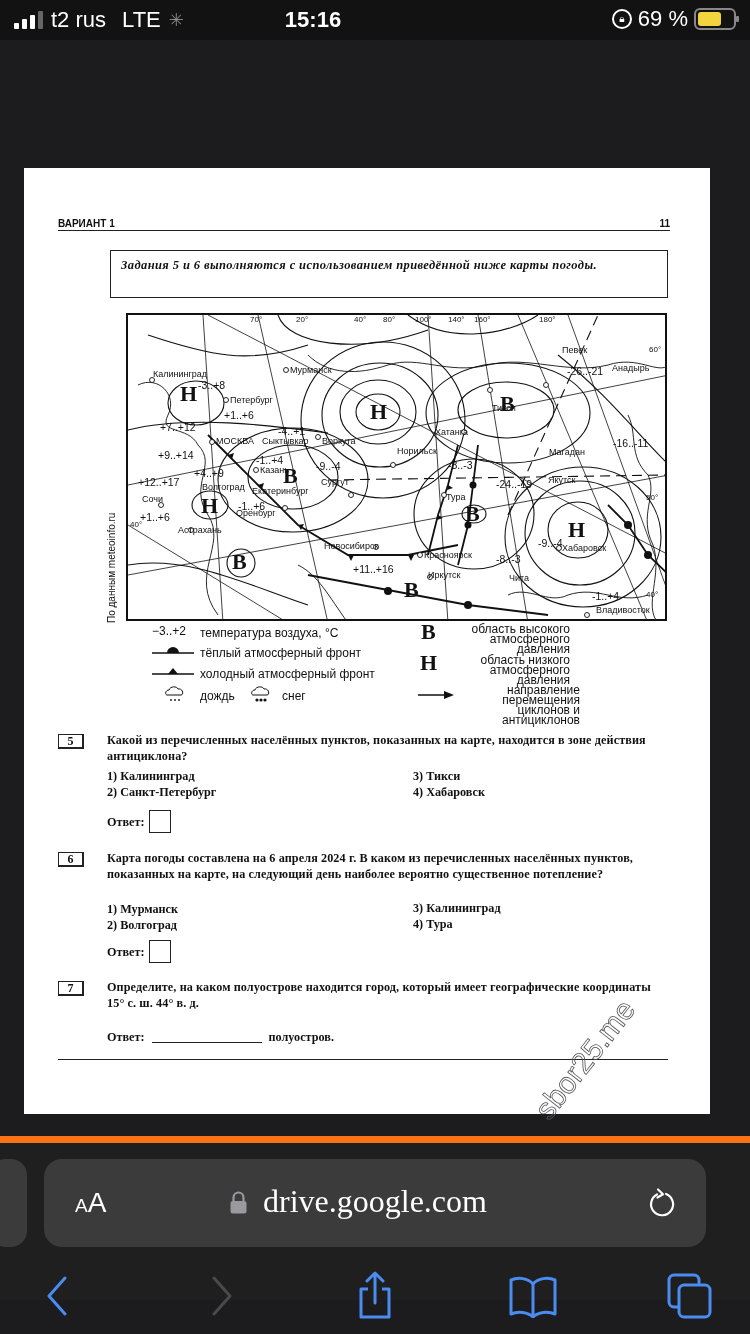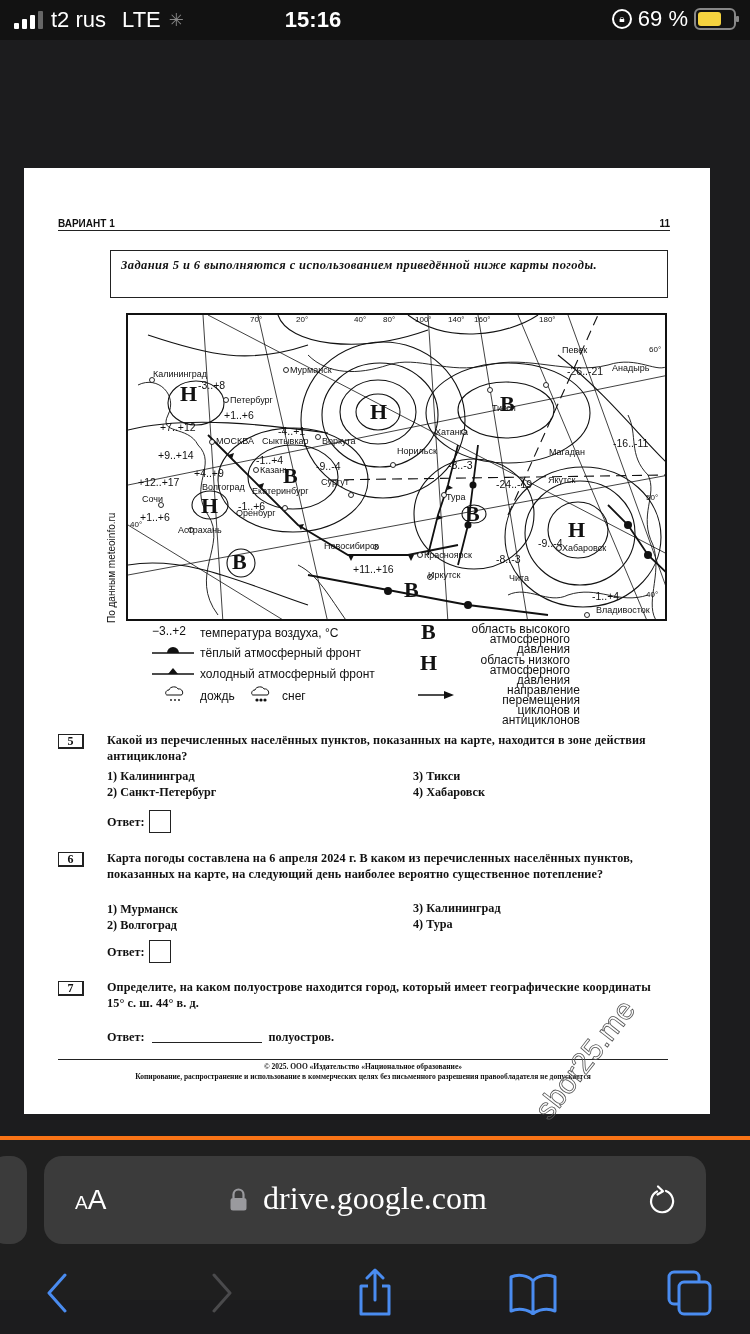--- a/index.html
+++ b/index.html
@@ -44,21 +44,21 @@
   .opt { position: absolute; white-space: nowrap; }
   .answer { position: absolute; left: 49px; font-weight: bold; display: flex; align-items: center; gap: 4px; }
   .answer-box { width: 22px; height: 23px; border: 1.5px solid #222; display: inline-block; }
   .answer-line { display: inline-block; width: 110px; border-bottom: 1px solid #222; height: 12px; margin: 0 3px; }
 
   .footer-line { position: absolute; left: 34px; top: 891px; width: 610px; border-top: 1.5px solid #222; }
   .footer { position: absolute; left: 34px; top: 894px; width: 610px; text-align: center; font-size: 7.5px; line-height: 10px; font-weight: bold; }
   .watermark { position: absolute; left: 528px; top: 1105px; transform: rotate(-52deg); transform-origin: left top; font-family: "Liberation Sans", sans-serif; font-size: 30px; color: transparent; -webkit-text-stroke: 0.8px #555; white-space: nowrap; }
 
   
-  .bottom-bar { position: absolute; left: 0; top: 1136px; width: 750px; height: 164px; background: #1f1f1f; border-top: 4px solid #f97316; }
+  .bottom-bar { position: absolute; left: 0; top: 1136px; width: 750px; height: 164px; background: #1f1f1f; border-top: 7px solid #f97316; }
   .tab-peek { position: absolute; left: -10px; top: 16px; width: 37px; height: 88px; background: #3b3b3b; border-radius: 16px; }
   .url-bar { position: absolute; left: 44px; top: 16px; width: 662px; height: 88px; background: #3b3b3b; border-radius: 18px; }
   .aa { position: absolute; left: 31px; top: 28px; font-size: 28px; color: #fff; }
   .aa small { font-size: 19px; }
   .url-lock { position: absolute; left: 186px; top: 32px; width: 17px; height: 23px; }
   .url-text { position: absolute; left: 219px; top: 24px; font-size: 32px; color: #fff; font-family: Liberation Serif, serif; }
   .reload { position: absolute; right: 28px; top: 28px; width: 32px; height: 32px; }
   .nav-row { position: absolute; left: 0; top: 128px; width: 750px; height: 56px; }
   .nav-btn { position: absolute; top: 0; width: 50px; height: 50px; display: flex; align-items: center; justify-content: center; }
 </style>
@@ -334,24 +334,20 @@
     <div class="task-num">7</div>
     <div class="task-q" style="top:0;width:555px">Определите, на каком полуострове находится город, который имеет географические координаты 15° с. ш. 44° в. д.</div>
     <div class="answer" style="top:50px">
       <span>Ответ:</span>
       <span class="answer-line"></span>
       <span>полуостров.</span>
     </div>
   </div>
 
   <div class="footer-line"></div>
-  <div class="footer">
-    <div>© 2025. ООО «Издательство «Национальное образование»</div>
-    <div>Копирование, распространение и использование в коммерческих целях без письменного разрешения правообладателя не допускается</div>
-  </div>
 </div>
 
 <div class="watermark">sbor25.me</div>
 
 <div class="bottom-bar">
   <div class="tab-peek"></div>
   <div class="url-bar">
     <span class="aa"><small>A</small>A</span>
     <svg class="url-lock" viewBox="0 0 17 23">
         <path d="M3.5 10 V6.5 A5 5 0 0 1 13.5 6.5 V10" fill="none" stroke="#9a9a9e" stroke-width="2.2"></path>

